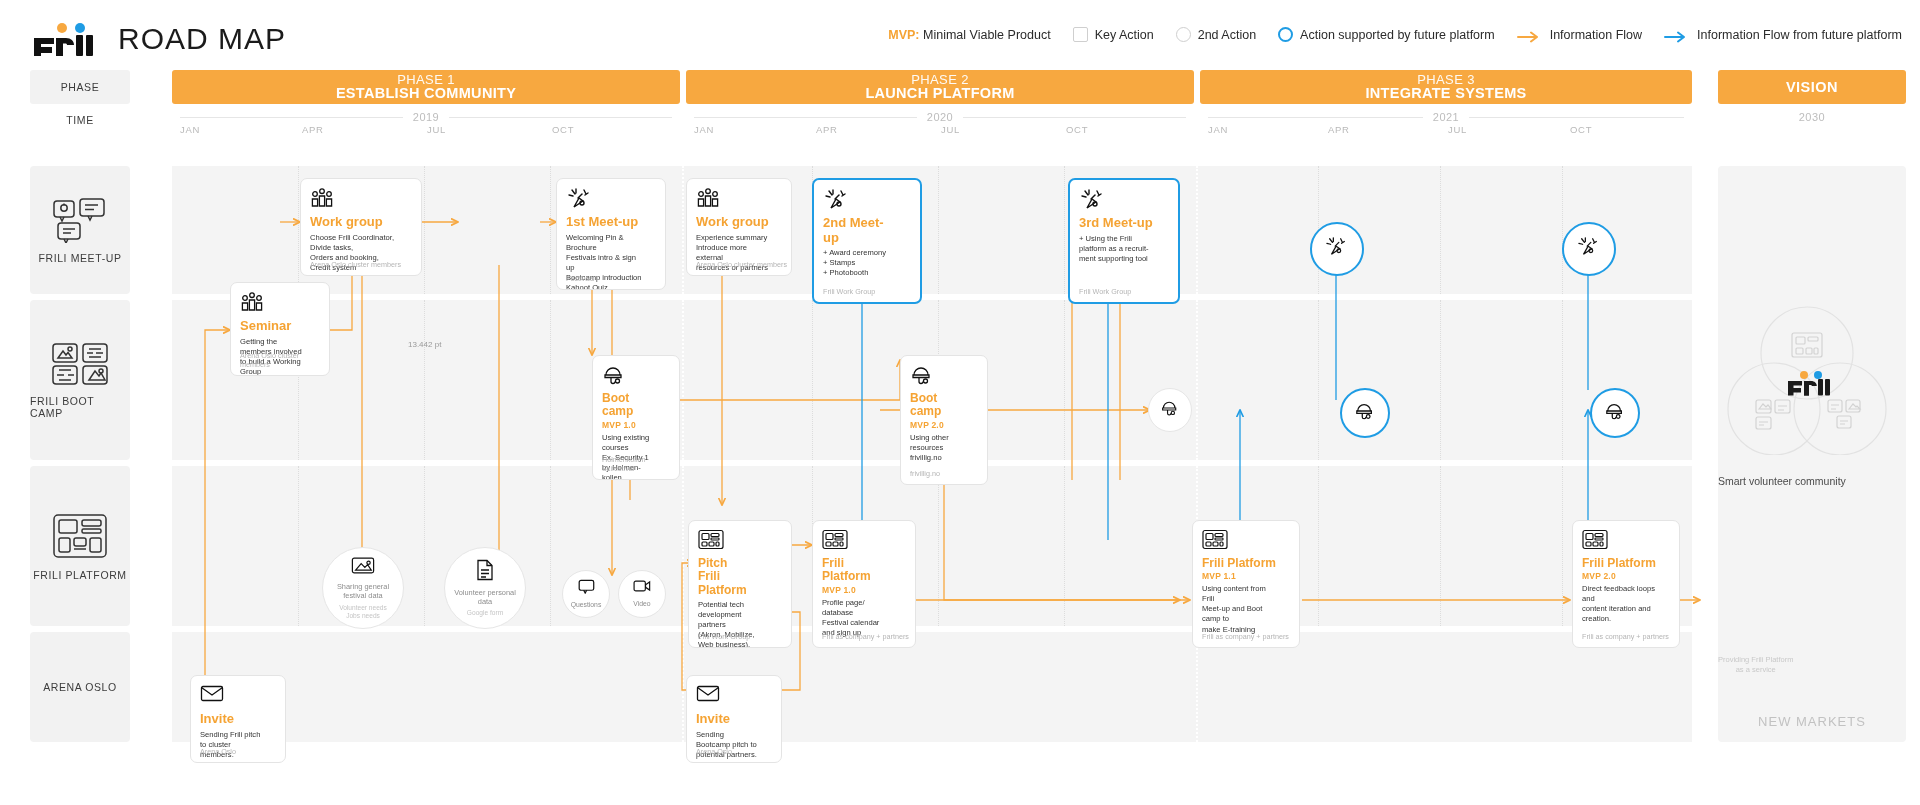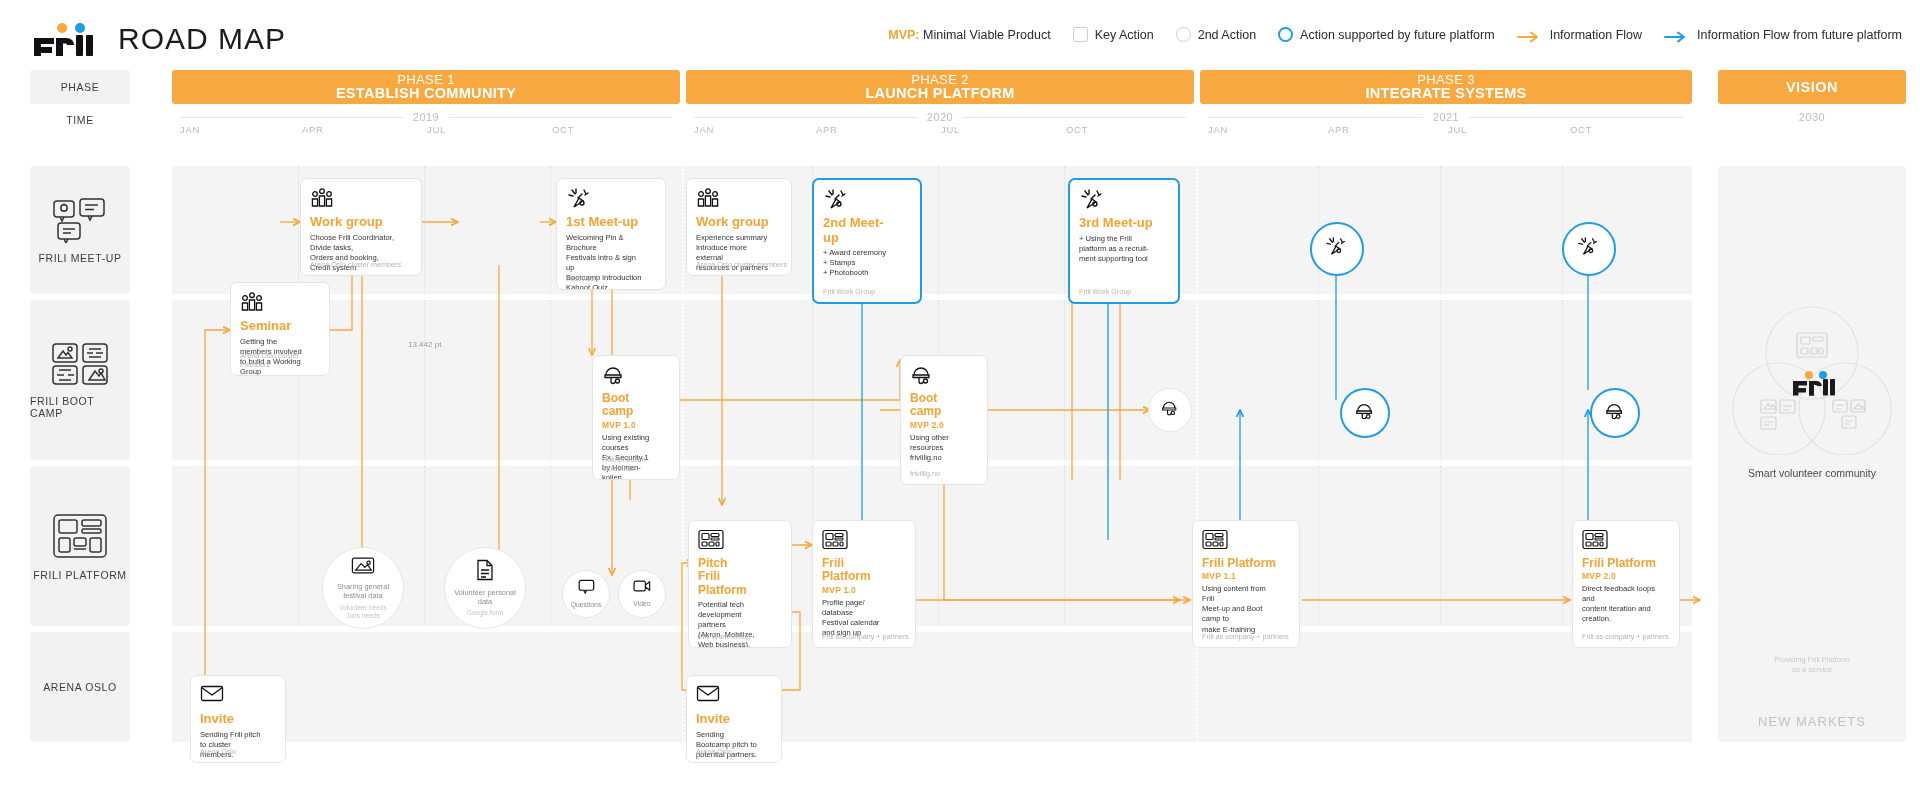--- a/index.html
+++ b/index.html
@@ -103,21 +103,21 @@
   }
   .cnode.future { border: 2px solid #1F9CE4; }
   .cnode .n-lab { font-size: 7.4px; color: #8d8d8d; text-align: center; line-height: 1.25; max-width: 86%; }
   .cnode .n-lab.dark { color: #6f6f6f; }
   svg.arrows { position: absolute; left: 0; top: 0; width: 1920px; height: 805px; pointer-events: none; }
 
   
   .note { position: absolute; font-size: 8px; color: #9a9a9a; }
 
   
-  .vision-body { position: absolute; display:flex; flex-direction:column; align-items:center; }
+  .vision-body { position: absolute; display:flex; flex-direction:column; align-items:flex-start;gap:8px; }
   .vision-cap { font-size: 10.5px; color: #4a4a4a; }
   .vision-sub { font-size: 7.5px; color: #c9c9c9; text-align:center; line-height:1.3; }
   .newmarkets {
     position:absolute; display:flex; align-items:center; justify-content:center;
     font-size: 13px; letter-spacing: 1px; color: #c2c2c2;
   }
 </style>
 </head>
 <body>
 

